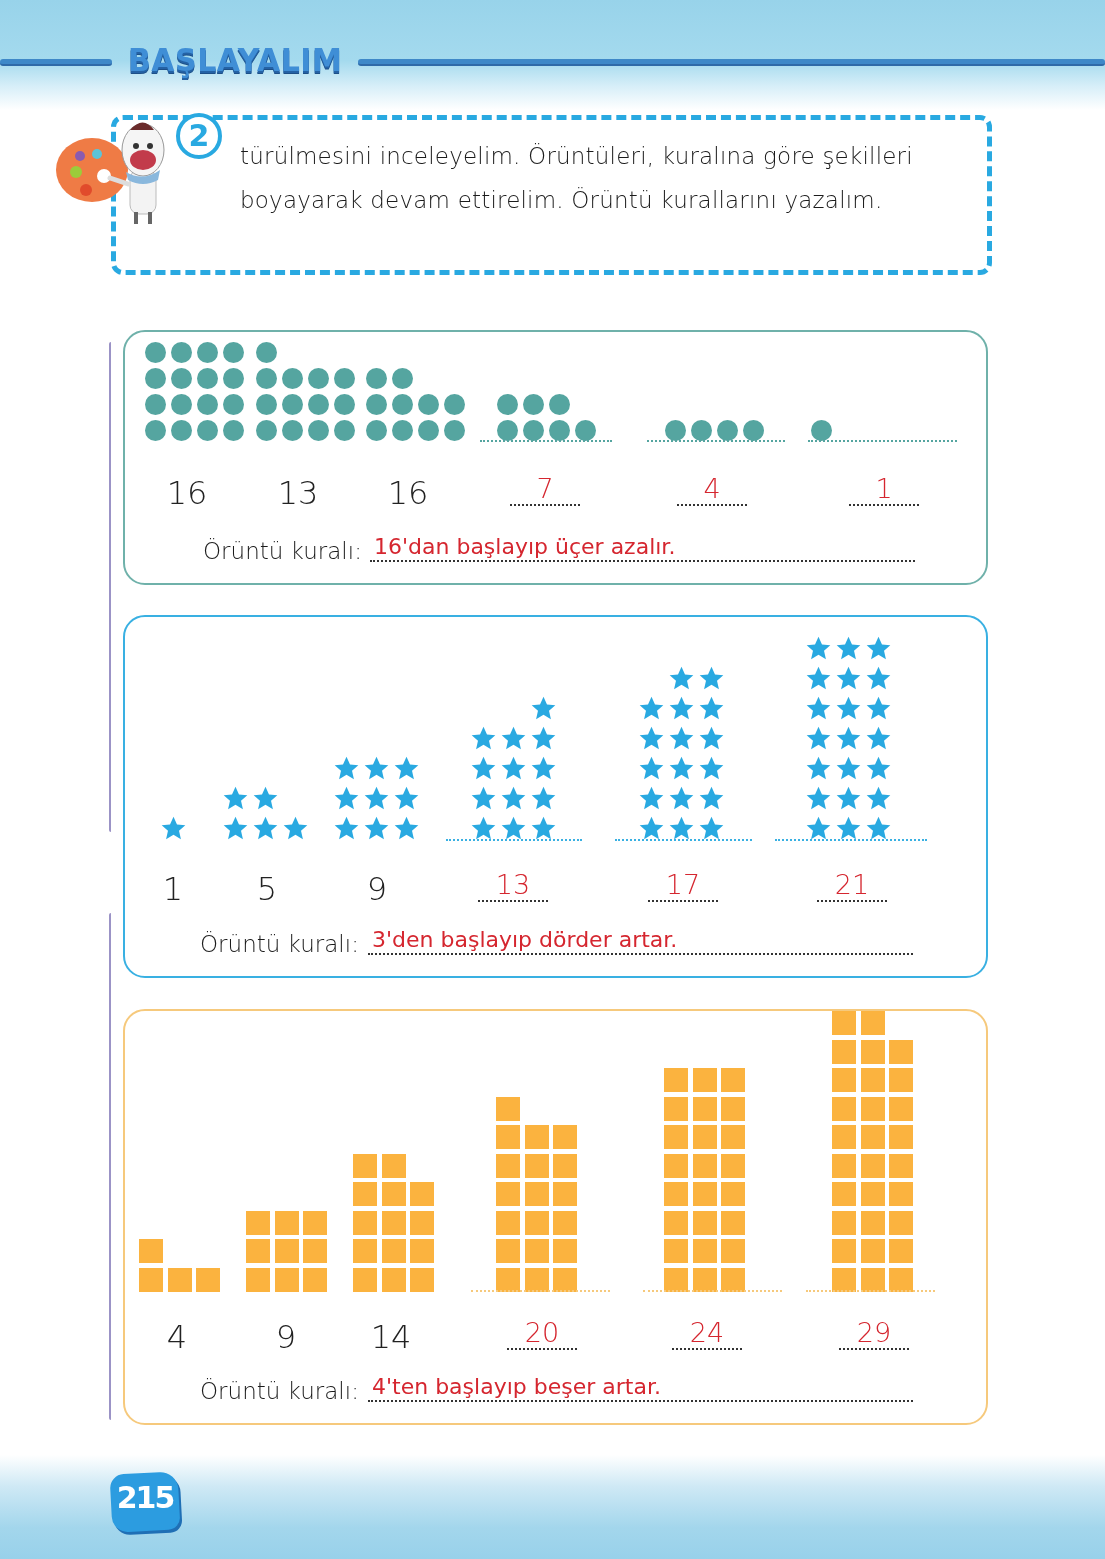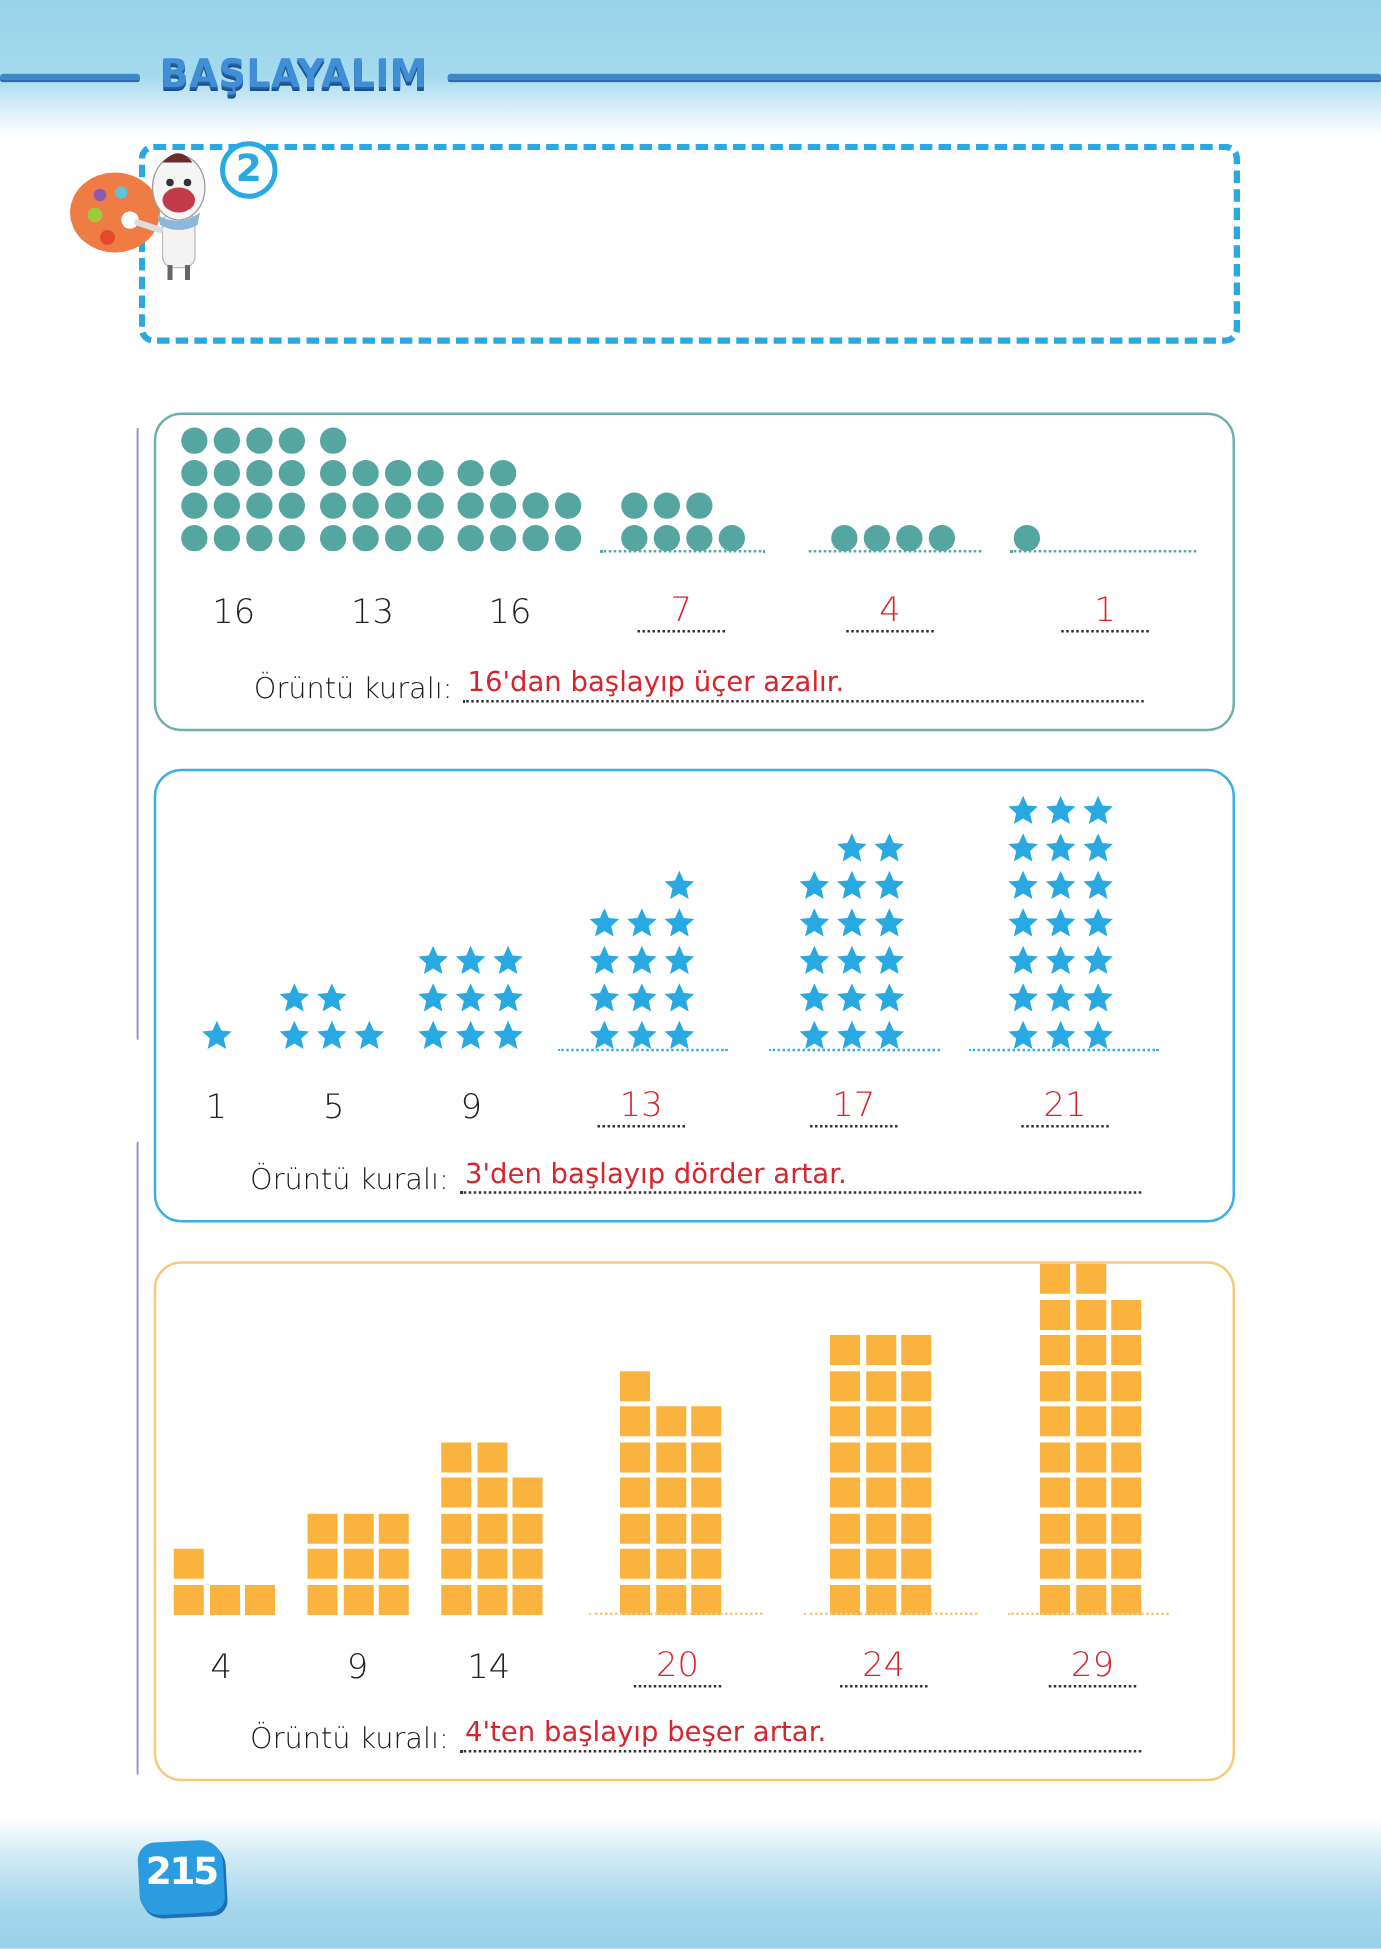--- a/index.html
+++ b/index.html
@@ -60,21 +60,21 @@
   .shape-dot { position: absolute; width: 21px; height: 21px; border-radius: 50%; background: #55a5a0; }
   .shape-star { position: absolute; width: 27px; height: 27px; }
   .shape-square { position: absolute; width: 24px; height: 24px; background: #fbb33f; }
 
   .baseline { position: absolute; height: 2px; border-bottom: 2px dotted; }
   .baseline.teal { border-color: #55a5a0; }
   .baseline.blue { border-color: #39b0e2; }
   .baseline.orange { border-color: #f6c97c; }
 
   .num-given {
-    position: absolute; font-family: "DejaVu Sans", sans-serif; font-size: 27px; font-weight: 300;
+    position: absolute; font-family: "DejaVu Sans", sans-serif; font-size: 32px; font-weight: 300;
     color: #222; text-align: center; width: 60px; margin-left: -30px;
   }
   .num-answer {
     position: absolute; font-family: "DejaVu Sans", sans-serif; font-size: 27px; font-weight: 300;
     color: #d5262f; text-align: center; width: 70px; margin-left: -35px;
     border-bottom: 2px dotted #333; line-height: 30px;
   }
   .rule-label {
     position: absolute; font-family: "DejaVu Sans", sans-serif; font-size: 23px; font-weight: 300; color: #1b1b1b;
   }
@@ -122,20 +122,22 @@
   <circle cx="86" cy="36" r="3" fill="#333"></circle>
   <circle cx="100" cy="36" r="3" fill="#333"></circle>
   <path d="M76 62 Q93 72 110 60 L108 70 Q93 78 78 70 Z" fill="#8ab8dd"></path>
   <rect x="84" y="102" width="4" height="12" fill="#666"></rect>
   <rect x="98" y="102" width="4" height="12" fill="#666"></rect>
   <line x1="78" y1="74" x2="60" y2="68" stroke="#ddd" stroke-width="5" stroke-linecap="round"></line>
 </svg>
 
 <div class="step-badge">2</div>
 <div class="instruction-text">
+  <div>türülmesini inceleyelim. Örüntüleri, kuralına göre şekilleri</div>
+  <div>boyayarak devam ettirelim. Örüntü kurallarını yazalım.</div>
 </div>
 
 <div class="side-bracket" style="top:342px;height:490px;"></div>
 <div class="side-bracket" style="top:913px;height:507px;"></div>
 
 <div class="panel panel-dots"></div>
 <div class="panel panel-stars"></div>
 <div class="panel panel-squares"></div>
 
 <div id="pattern-0">

